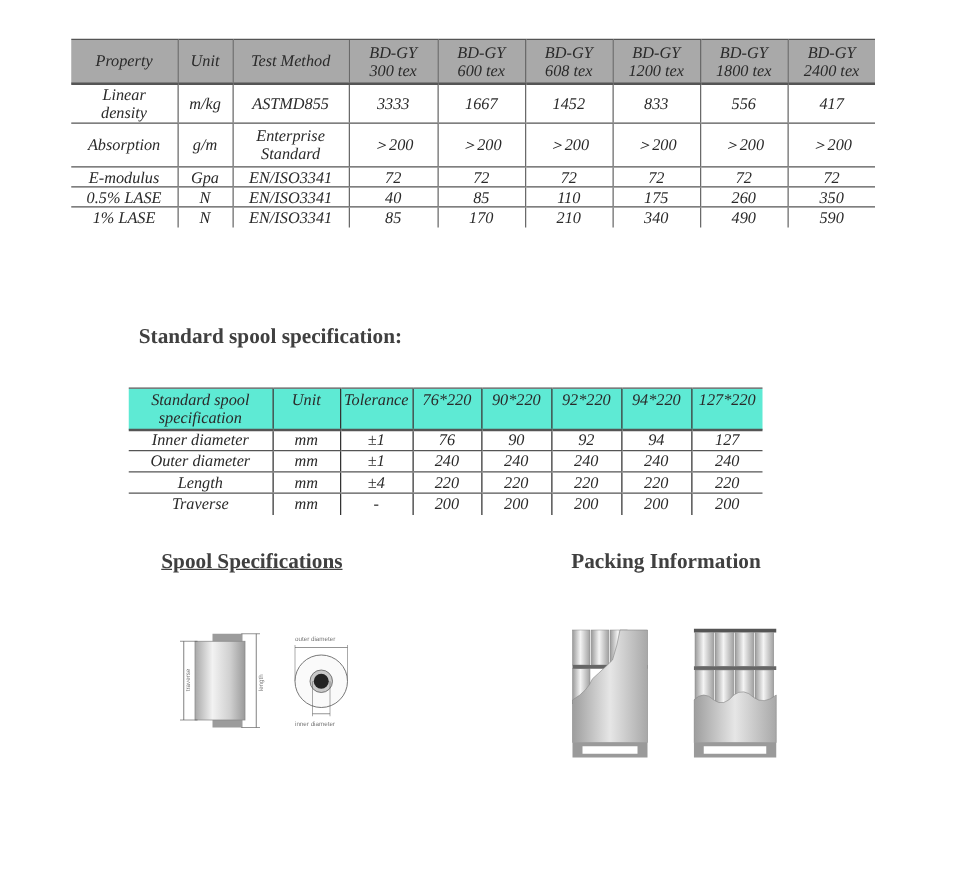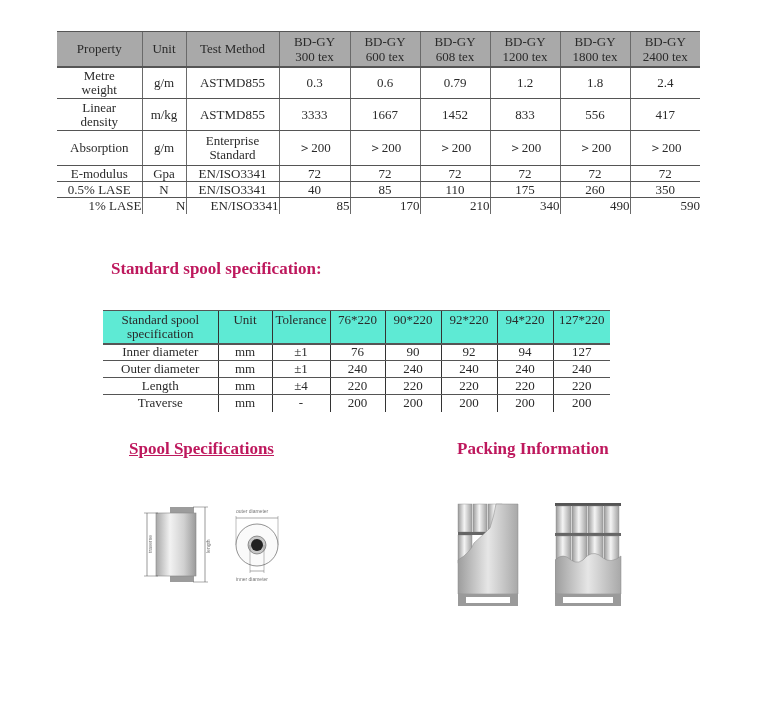--- a/index.html
+++ b/index.html
@@ -1,46 +1,46 @@
 <!DOCTYPE html>
 <html><head>
 <meta charset="utf-8">
 <style>
   html, body { margin: 0; padding: 0; background: #ffffff; }
   body { width: 774px; height: 715px; position: relative; overflow: hidden;
          font-family: "Liberation Serif", serif; color: #222; }
 
-  table { border-collapse: collapse; position: absolute; table-layout: fixed; }
+  table { border-collapse: collapse; position: absolute; table-layout: fixed; font-style: italic; }
   td, th { text-align: center; vertical-align: middle; padding: 0; font-weight: normal;
            font-size: 13px; line-height: 14px; color: #2a2a2a; }
 
   
   #props { left: 57px; top: 31px; width: 643px; }
   #props thead tr { background: #a9a9a9; height: 35px; }
   #props thead th { border-left: 1px solid #6a6a6a; border-top: 1px solid #555; border-bottom: 2px solid #555; }
   #props thead th:first-child { border-left: none; }
   #props thead th.sp { line-height: 15px; }
   #props tbody td { border-left: 1px solid #6a6a6a; border-bottom: 1px solid #555; }
   #props tbody td:first-child { border-left: none; }
   #props tbody tr.tall { height: 32px; }
   #props tbody tr.mid  { height: 35px; }
   #props tbody tr.short { height: 16px; }
-  #props tbody tr.last td { border-bottom: none; text-align: right; }
+  #props tbody tr.last td { border-bottom: none; }
 
   
   #spool { left: 103px; top: 310px; width: 507px; }
   #spool thead tr { background: #5eead4; height: 33px; }
   #spool thead th { border-left: 1px solid #333; border-top: 1px solid #555; border-bottom: 2px solid #555; vertical-align: top; padding-top: 2px; }
   #spool thead th:first-child { border-left: none; }
   #spool tbody td { border-left: 1px solid #333; border-bottom: 1px solid #555; }
   #spool tbody td:first-child { border-left: none; }
   #spool tbody tr { height: 17px; }
   #spool tbody tr.last td { border-bottom: none; }
 
-  .heading { position: absolute; font-family: "Liberation Serif", serif; font-weight: bold; font-size: 17px; color: #be185d; margin: 0; }
+  .heading { position: absolute; font-family: "Liberation Serif", serif; font-weight: bold; font-size: 17px; color: #404040; margin: 0; }
   #h-standard { left: 111px; top: 259px; }
   #h-spool { left: 129px; top: 439px; text-decoration: underline; }
   #h-packing { left: 457px; top: 439px; }
 
   .illus { position: absolute; }
   #spool-side { left: 138px; top: 505px; width: 82px; height: 80px; }
   #spool-front { left: 230px; top: 505px; width: 55px; height: 82px; }
   #pack-1 { left: 456px; top: 498px; width: 70px; height: 110px; }
   #pack-2 { left: 555px; top: 498px; width: 70px; height: 110px; }
   .tiny { font-family: "Liberation Sans", sans-serif; font-size: 5px; fill: #777; }
@@ -67,31 +67,20 @@
       <th>Test Method</th>
       <th class="sp"><span>BD-GY</span><br><span>300 tex</span></th>
       <th class="sp"><span>BD-GY</span><br><span>600 tex</span></th>
       <th class="sp"><span>BD-GY</span><br><span>608 tex</span></th>
       <th class="sp"><span>BD-GY</span><br><span>1200 tex</span></th>
       <th class="sp"><span>BD-GY</span><br><span>1800 tex</span></th>
       <th class="sp"><span>BD-GY</span><br><span>2400 tex</span></th>
     </tr>
   </thead>
   <tbody>
-    <tr class="tall">
-      <td><span>Metre</span><br><span>weight</span></td>
-      <td>g/m</td>
-      <td>ASTMD855</td>
-      <td>0.3</td>
-      <td>0.6</td>
-      <td>0.79</td>
-      <td>1.2</td>
-      <td>1.8</td>
-      <td>2.4</td>
-    </tr>
     <tr class="tall">
       <td><span>Linear</span><br><span>density</span></td>
       <td>m/kg</td>
       <td>ASTMD855</td>
       <td>3333</td>
       <td>1667</td>
       <td>1452</td>
       <td>833</td>
       <td>556</td>
       <td>417</td>

